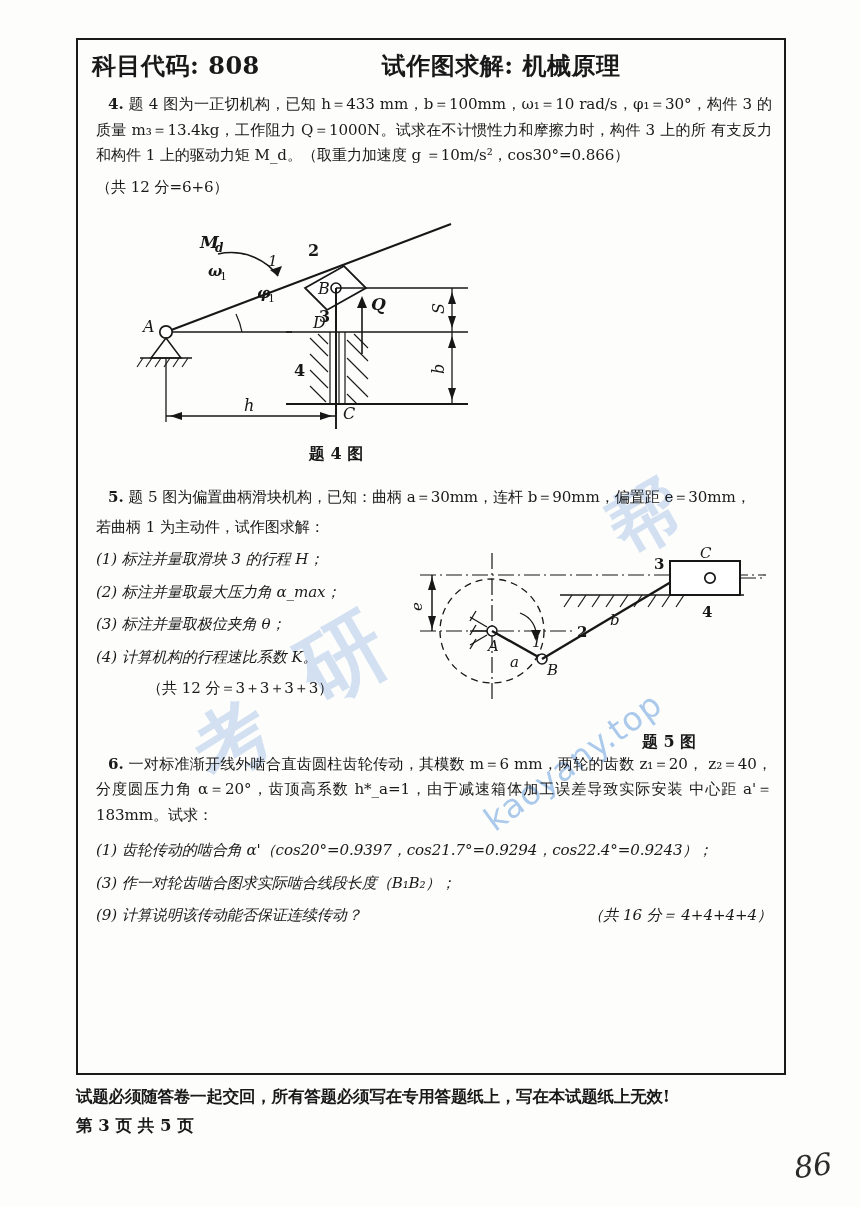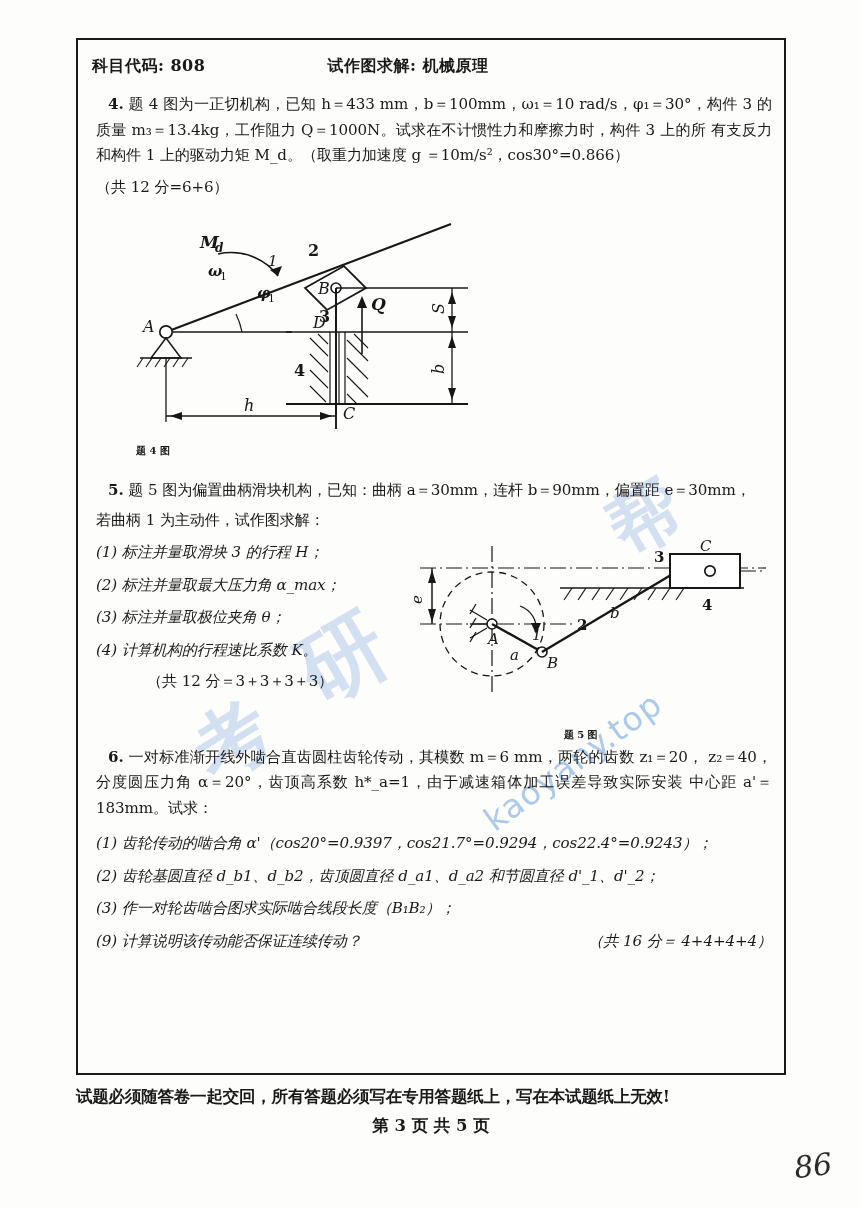--- a/index.html
+++ b/index.html
@@ -57,21 +57,21 @@
 
   
   .hdr {
     position: absolute;
     left: 0; top: 6px; width: 100%;
     height: 40px;
     display: flex;
     align-items: center;
     font-family: "DejaVu Serif", "Liberation Serif", serif;
     font-weight: 700;
-    font-size: 16px;
+    font-size: 24px;
     text-align: center;
   }
   .hdr .code { margin-left: 14px; letter-spacing: .5px; }
   .hdr .name { margin-left: 122px; letter-spacing: .5px; }
 
   
   .content {
     position: absolute;
     left: 0; top: 52px;
     width: 710px;
@@ -86,23 +86,24 @@
     letter-spacing: -0.1px;
   }
   .q b { font-weight: 700; }
 
   .sub-item { margin-top: 7px; font-style: italic; }
   .pts { margin-top: 6px; }
   .pts-right { float: right; }
 
   
   .fig-cap {
-    font-family: "DejaVu Serif", "Liberation Serif", serif;
-    font-weight: 700;
-    font-size: 10px;
+    text-align: center;
+    font-family: "DejaVu Serif", "Liberation Serif", serif;
+    font-weight: 700;
+    font-size: 16px;
   }
   svg text {
     font-family: "DejaVu Serif", "Liberation Serif", serif;
     fill: #171717;
   }
 
   
   .footer {
     position: absolute;
     left: 76px; top: 1086px;
@@ -110,21 +111,21 @@
     z-index: 4;
     font-family: "DejaVu Serif", "Liberation Serif", serif;
   }
   .footer .notice {
     font-weight: 700;
     font-size: 16.5px;
     letter-spacing: -.2px;
   }
   .footer .pageno {
     margin-top: 7px;
-    text-align: center;
+    text-align: left;
     font-weight: 700;
     font-size: 16.5px;
     padding-right: 2px;
   }
   .handnum {
     position: absolute;
     right: 28px; top: 1148px;
     font-family: "DejaVu Serif", "Liberation Serif", serif;
     font-size: 30px;
     font-style: italic;
@@ -367,21 +368,20 @@
     </div>
 
     <div class="q" style="margin-top:50px;">
       <div>
         <span style="padding-left:12px"></span><b>6.</b>
         <span>一对标准渐开线外啮合直齿圆柱齿轮传动，其模数 m＝6 mm，两轮的齿数 z₁＝20，</span>
         <span>z₂＝40，分度圆压力角 α＝20°，齿顶高系数 h*_a=1，由于减速箱体加工误差导致实际安装</span>
         <span>中心距 a'＝183mm。试求：</span>
       </div>
       <div class="sub-item" style="margin-top:10px;">(1) 齿轮传动的啮合角 α'（cos20°=0.9397，cos21.7°=0.9294，cos22.4°=0.9243）；</div>
-      <div class="sub-item">(2) 齿轮基圆直径 d_b1、d_b2，齿顶圆直径 d_a1、d_a2 和节圆直径 d'_1、d'_2；</div>
       <div class="sub-item">(3) 作一对轮齿啮合图求实际啮合线段长度（B₁B₂）；</div>
       <div class="sub-item clearfix">
         <span>(9) 计算说明该传动能否保证连续传动？</span>
         <span class="pts-right">（共 16 分＝ 4+4+4+4）</span>
       </div>
     </div>
 
   </div>
 </div>
 

